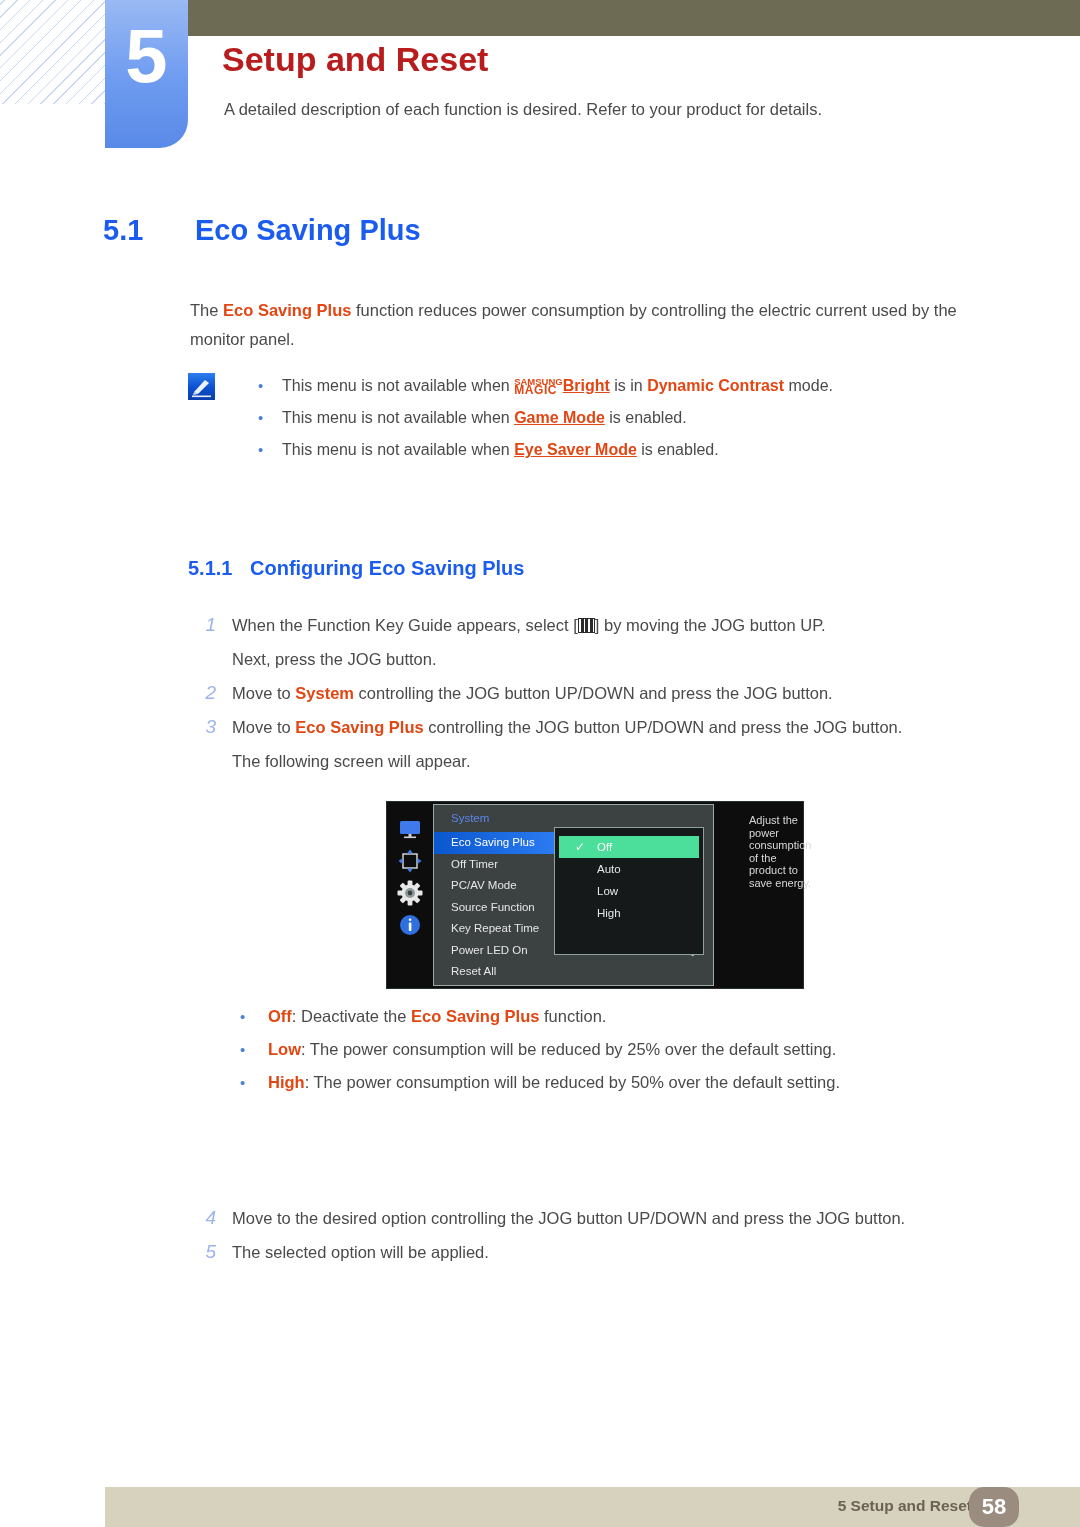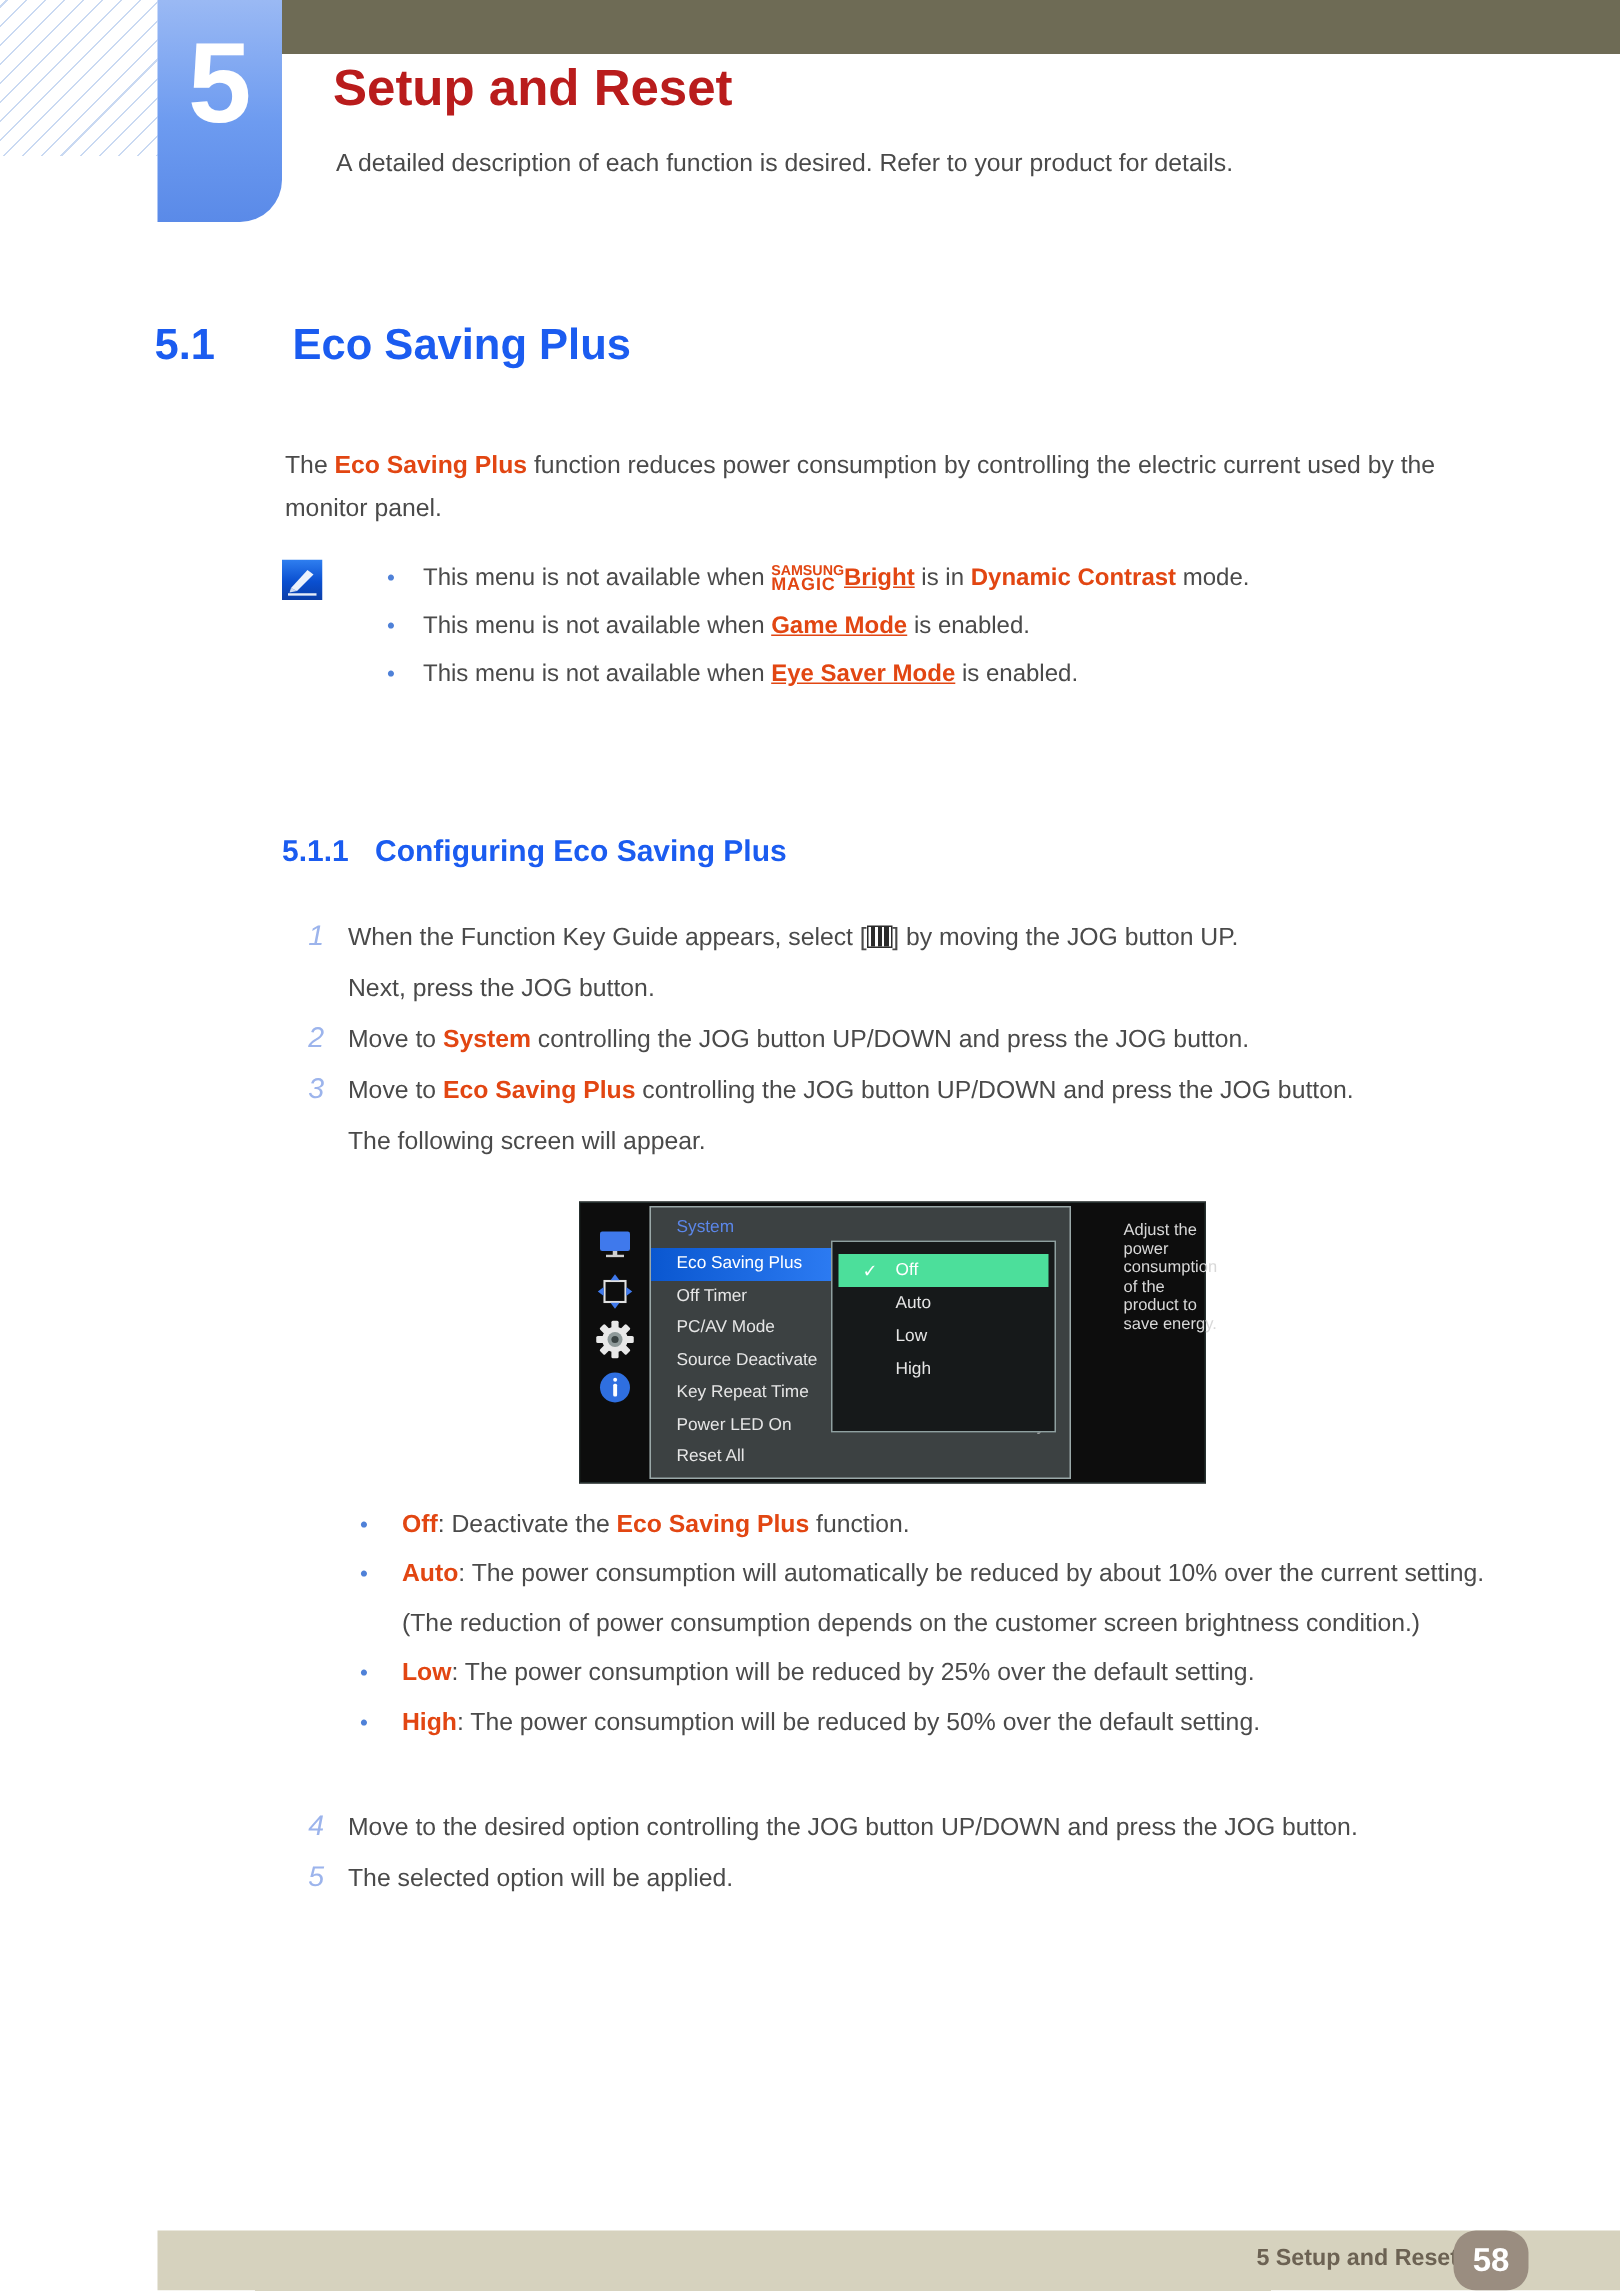--- a/index.html
+++ b/index.html
@@ -476,21 +476,21 @@
       <div class="osd-row sel">
         <span>Eco Saving Plus</span>
       </div>
       <div class="osd-row">
         <span>Off Timer</span>
       </div>
       <div class="osd-row">
         <span>PC/AV Mode</span>
       </div>
       <div class="osd-row">
-        <span>Source Deactivate</span>
+        <span>Source Function</span>
       </div>
       <div class="osd-row">
         <span>Key Repeat Time</span>
       </div>
       <div class="osd-row">
         <span>Power LED On</span>
         <span class="rv">Stand-by</span>
       </div>
       <div class="osd-row">
         <span>Reset All</span>
@@ -514,24 +514,20 @@
   </div>
 
   <div class="osd-help">Adjust the power consumption of the product to save energy.</div>
 </div>
 
 <ul class="opt-list">
   <li>
     <span class="red">Off</span><span>: Deactivate the </span><span class="red">Eco Saving Plus</span><span> function.</span>
   </li>
   <li>
-    <span class="red">Auto</span><span>: The power consumption will automatically be reduced by about 10% over the current setting.</span>
-    <span class="cont">(The reduction of power consumption depends on the customer screen brightness condition.)</span>
-  </li>
-  <li>
     <span class="red">Low</span><span>: The power consumption will be reduced by 25% over the default setting.</span>
   </li>
   <li>
     <span class="red">High</span><span>: The power consumption will be reduced by 50% over the default setting.</span>
   </li>
 </ul>
 
 <div class="steps2">
   <div class="step">
     <span class="stepnum">4</span>

